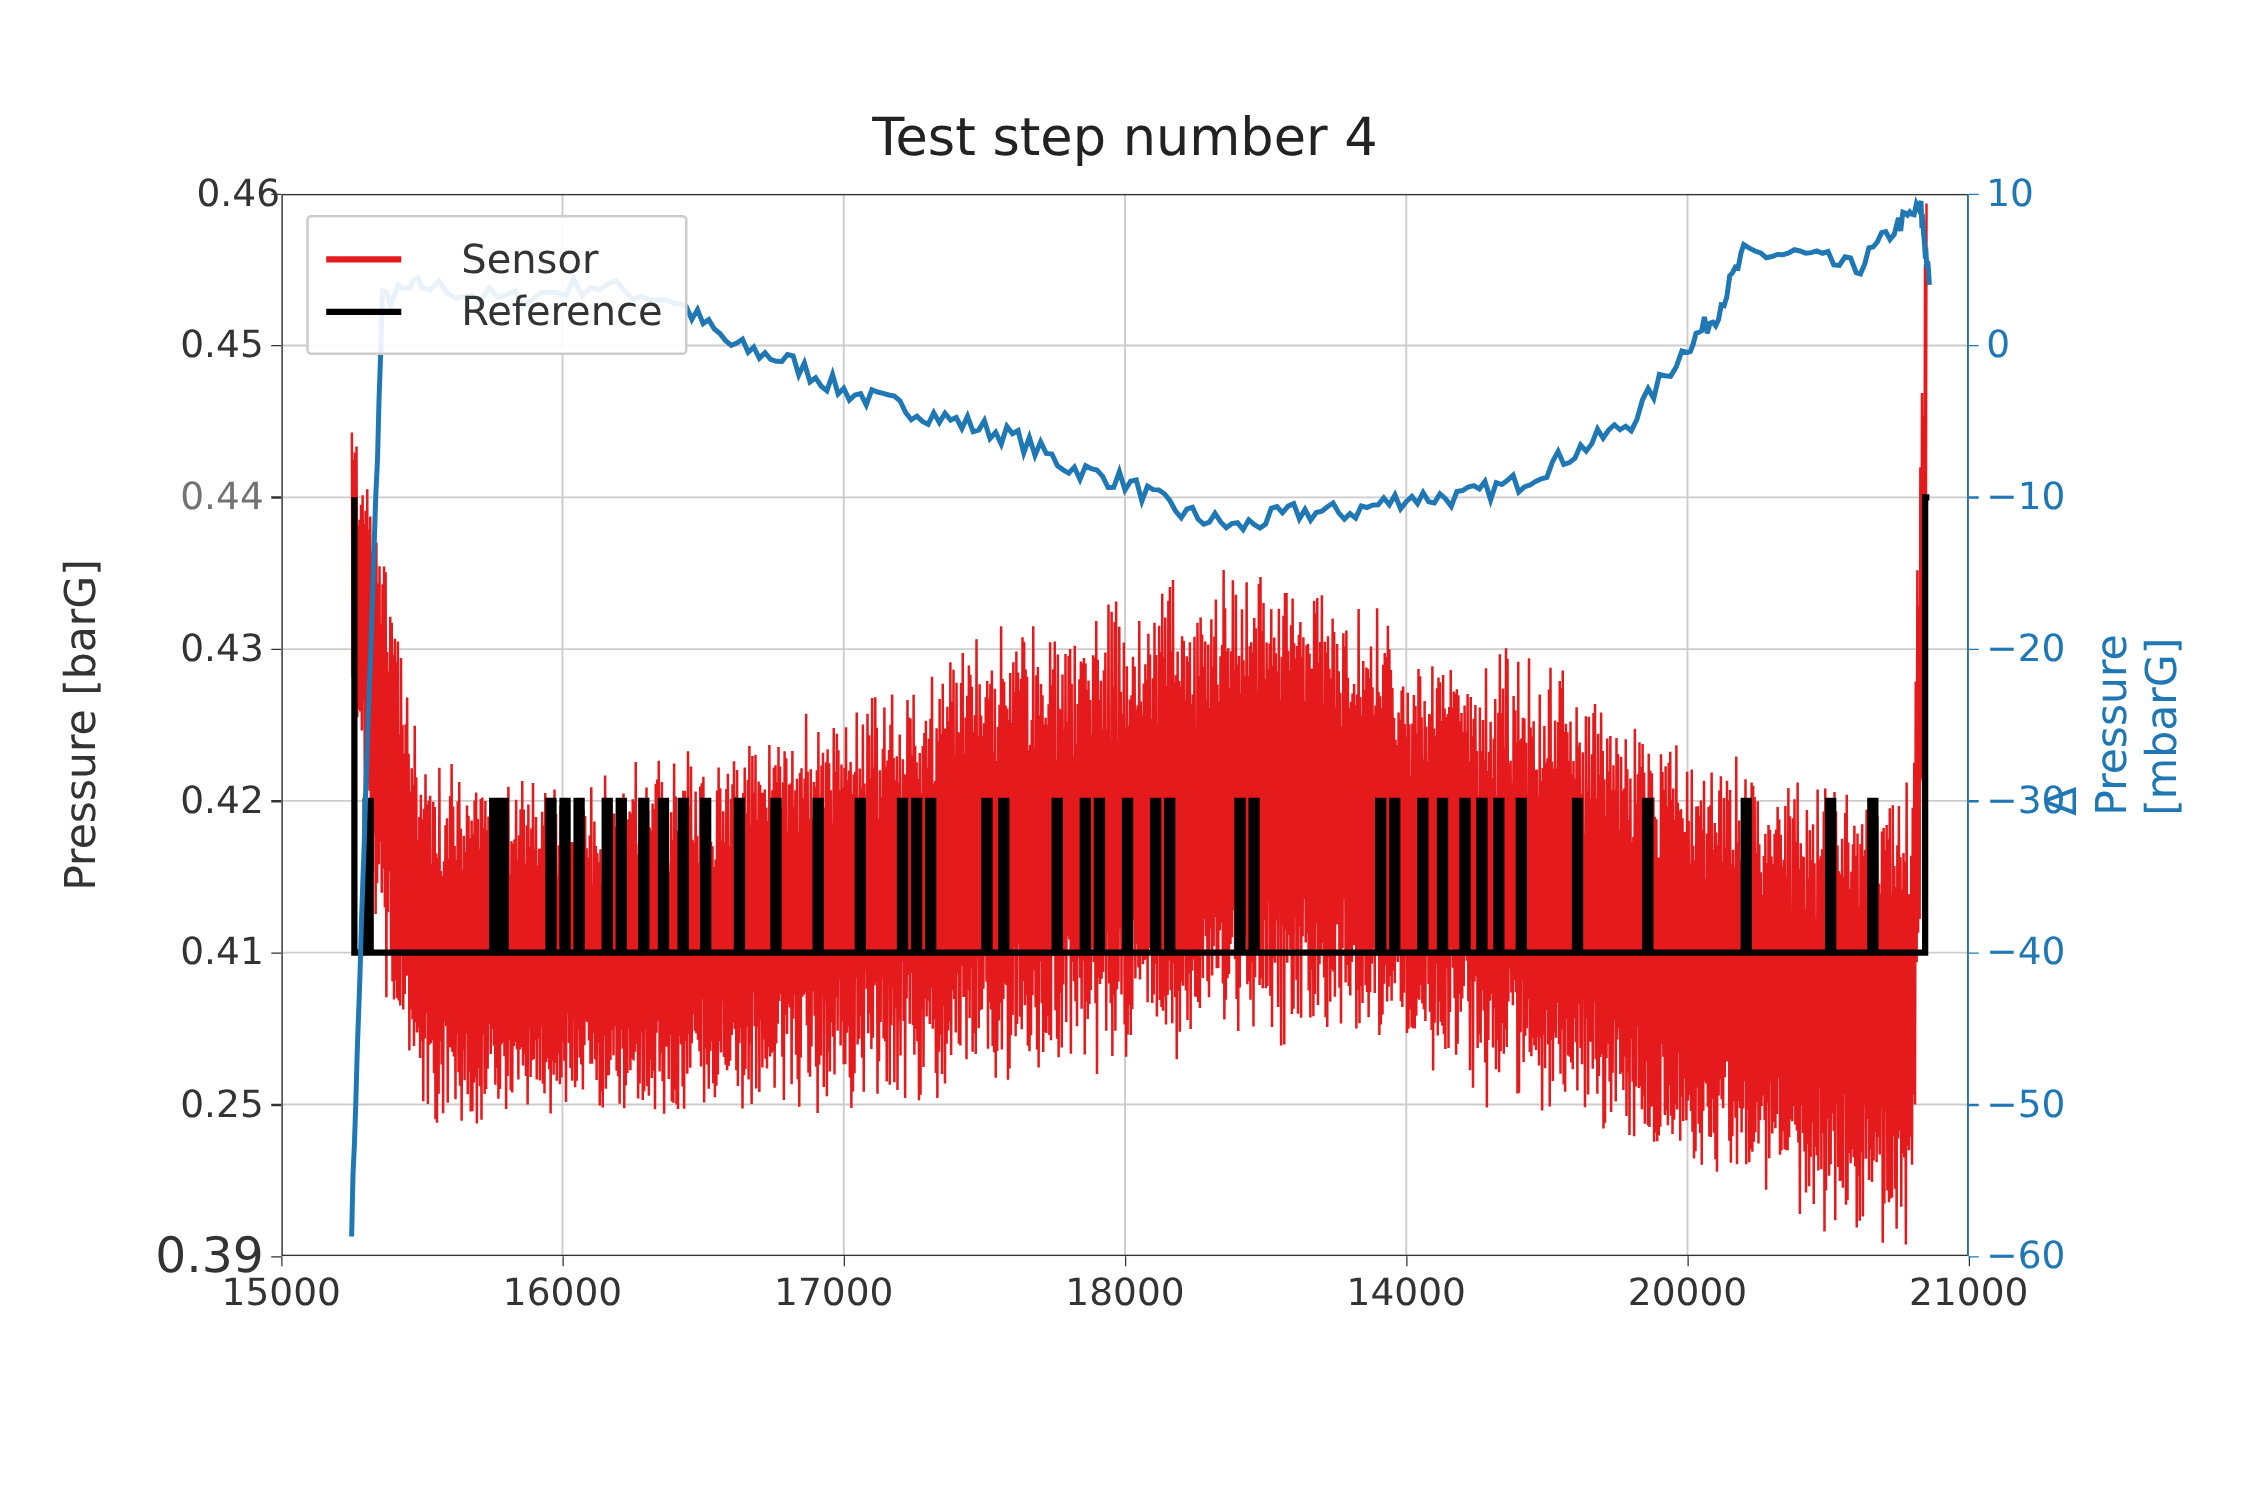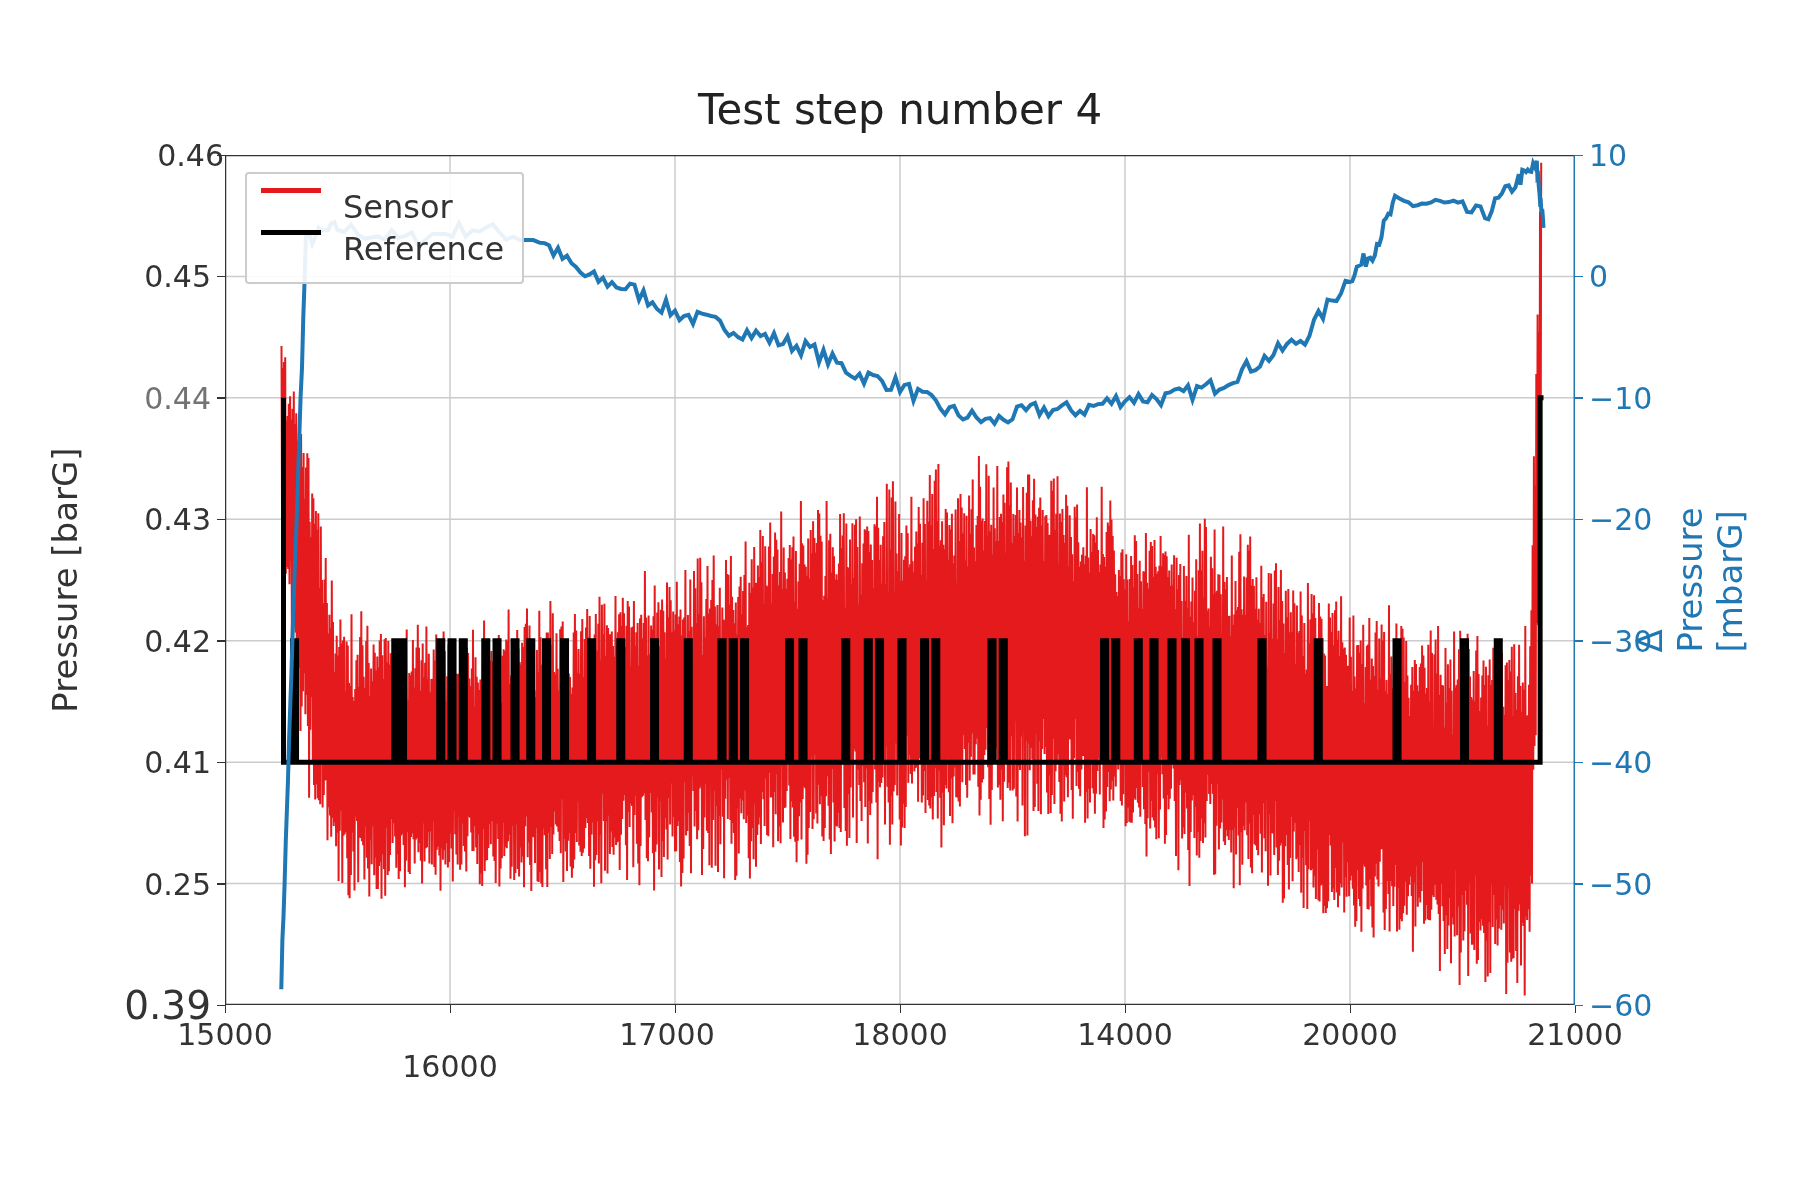--- a/index.html
+++ b/index.html
@@ -45,21 +45,21 @@
   .spine { stroke: #333; stroke-width: 1.5; fill: none; }
   .spine-right { stroke: #1f77b4; }
   .legend {
     position: absolute;
     background: rgba(255,255,255,0.9);
     border: 2px solid #ccc;
     border-radius: 4px;
     padding: 10px 18px 10px 14px;
     font-size: 32px;
   }
-  .legend-row { display: flex; align-items: flex-start; margin: 4px 0; }
+  .legend-row { display: flex; align-items: center; margin: 4px 0; gap: 26px; }
   .legend-swatch {
     width: 60px; height: 0;
     border-top-width: 5px; border-top-style: solid;
     margin-right: 22px;
   }
 </style>
 </head>
 <body>
 
 <div class="figure">
@@ -104,21 +104,21 @@
     </div>
   </div>
 
   <div class="y-label-left" id="yLabelLeft" style="left: 65px; top: 580px; transform: translate(-50%, -50%) rotate(-90deg);">Pressure [barG]</div>
 
   <div class="y-label-right" id="yLabelRight" style="left: 1690px; top: 580px; transform: translate(-50%, -50%) rotate(-90deg); color: rgb(31, 119, 180);">Δ Pressure [mbarG]</div>
 
 
 <div style="position: absolute; font-size: 30px; color: rgb(51, 51, 51); left: 225px; top: 1017px; transform: translate(-50%, 0px);">15000</div>
     <div style="position: absolute; left: 224.5px; top: 1005px; width: 1.5px; height: 8px; background: rgb(51, 51, 51);"></div>
-    <div style="position: absolute; font-size: 30px; color: rgb(51, 51, 51); left: 450px; top: 1017px; transform: translate(-50%, 0px); margin-top: 32px;">16000</div>
+    <div style="position: absolute; font-size: 30px; color: rgb(51, 51, 51); left: 450px; top: 1017px; transform: translate(-50%, 0px);">16000</div>
     <div style="position: absolute; left: 449.5px; top: 1005px; width: 1.5px; height: 8px; background: rgb(51, 51, 51);"></div>
     <div style="position: absolute; font-size: 30px; color: rgb(51, 51, 51); left: 667px; top: 1017px; transform: translate(-50%, 0px);">17000</div>
     <div style="position: absolute; left: 674.5px; top: 1005px; width: 1.5px; height: 8px; background: rgb(51, 51, 51);"></div>
     <div style="position: absolute; font-size: 30px; color: rgb(51, 51, 51); left: 900px; top: 1017px; transform: translate(-50%, 0px);">18000</div>
     <div style="position: absolute; left: 899.5px; top: 1005px; width: 1.5px; height: 8px; background: rgb(51, 51, 51);"></div>
     <div style="position: absolute; font-size: 30px; color: rgb(51, 51, 51); left: 1125px; top: 1017px; transform: translate(-50%, 0px);">14000</div>
     <div style="position: absolute; left: 1124.5px; top: 1005px; width: 1.5px; height: 8px; background: rgb(51, 51, 51);"></div>
     <div style="position: absolute; font-size: 30px; color: rgb(51, 51, 51); left: 1350px; top: 1017px; transform: translate(-50%, 0px);">20000</div>
     <div style="position: absolute; left: 1349.5px; top: 1005px; width: 1.5px; height: 8px; background: rgb(51, 51, 51);"></div>
     <div style="position: absolute; font-size: 30px; color: rgb(51, 51, 51); left: 1575px; top: 1017px; transform: translate(-50%, 0px);">21000</div>

